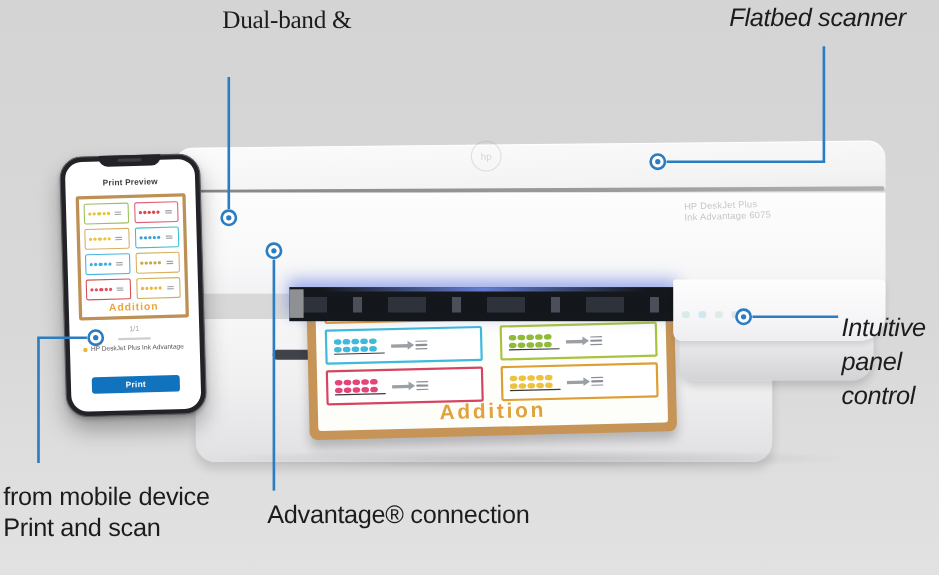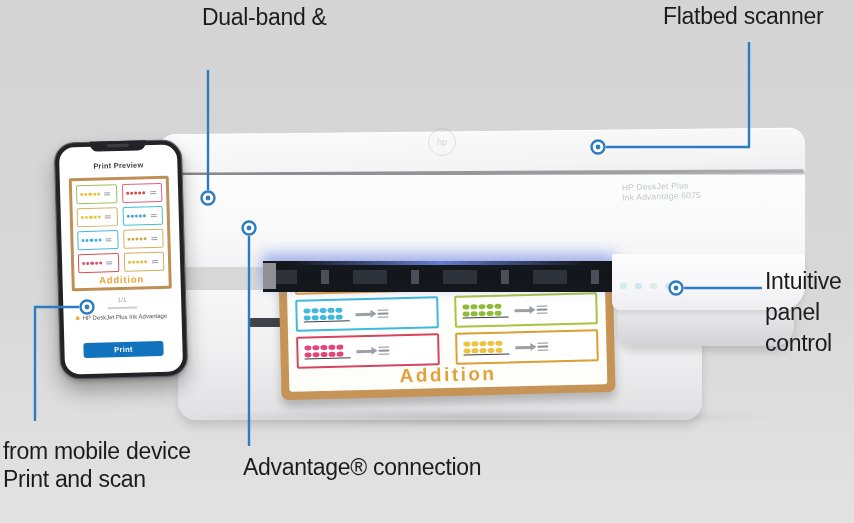--- a/index.html
+++ b/index.html
@@ -495,27 +495,27 @@
     </g>
 
     <g>
       <polyline points="79,307 35,307 35,421"></polyline>
       <circle cx="87" cy="307" r="6.5" fill="#ffffff"></circle>
       <circle cx="87" cy="307" r="2.4" fill="#2b7cc0" stroke="none"></circle>
     </g>
   </g>
 </svg>
 
-<div class="callout-label" style="left:202px;top:3px;">
+<div class="callout-label" style="left:202px;top:3px;font-family:Liberation Serif, serif;">
   <div>Dual-band &amp;</div>
 </div>
 
-<div class="callout-label" style="left:663px;top:2px;">Flatbed scanner</div>
-
-<div class="callout-label" style="left:765px;top:266px;line-height:31px;">
+<div class="callout-label" style="left:663px;top:2px;font-style:italic;">Flatbed scanner</div>
+
+<div class="callout-label" style="left:765px;top:282px;line-height:31px;font-style:italic;">
   <div>Intuitive</div>
   <div>panel</div>
   <div>control</div>
 </div>
 
 <div class="callout-label" style="left:3px;top:437px;line-height:28px;">
   <div>from mobile device</div>
   <div>Print and scan</div>
 </div>
 

